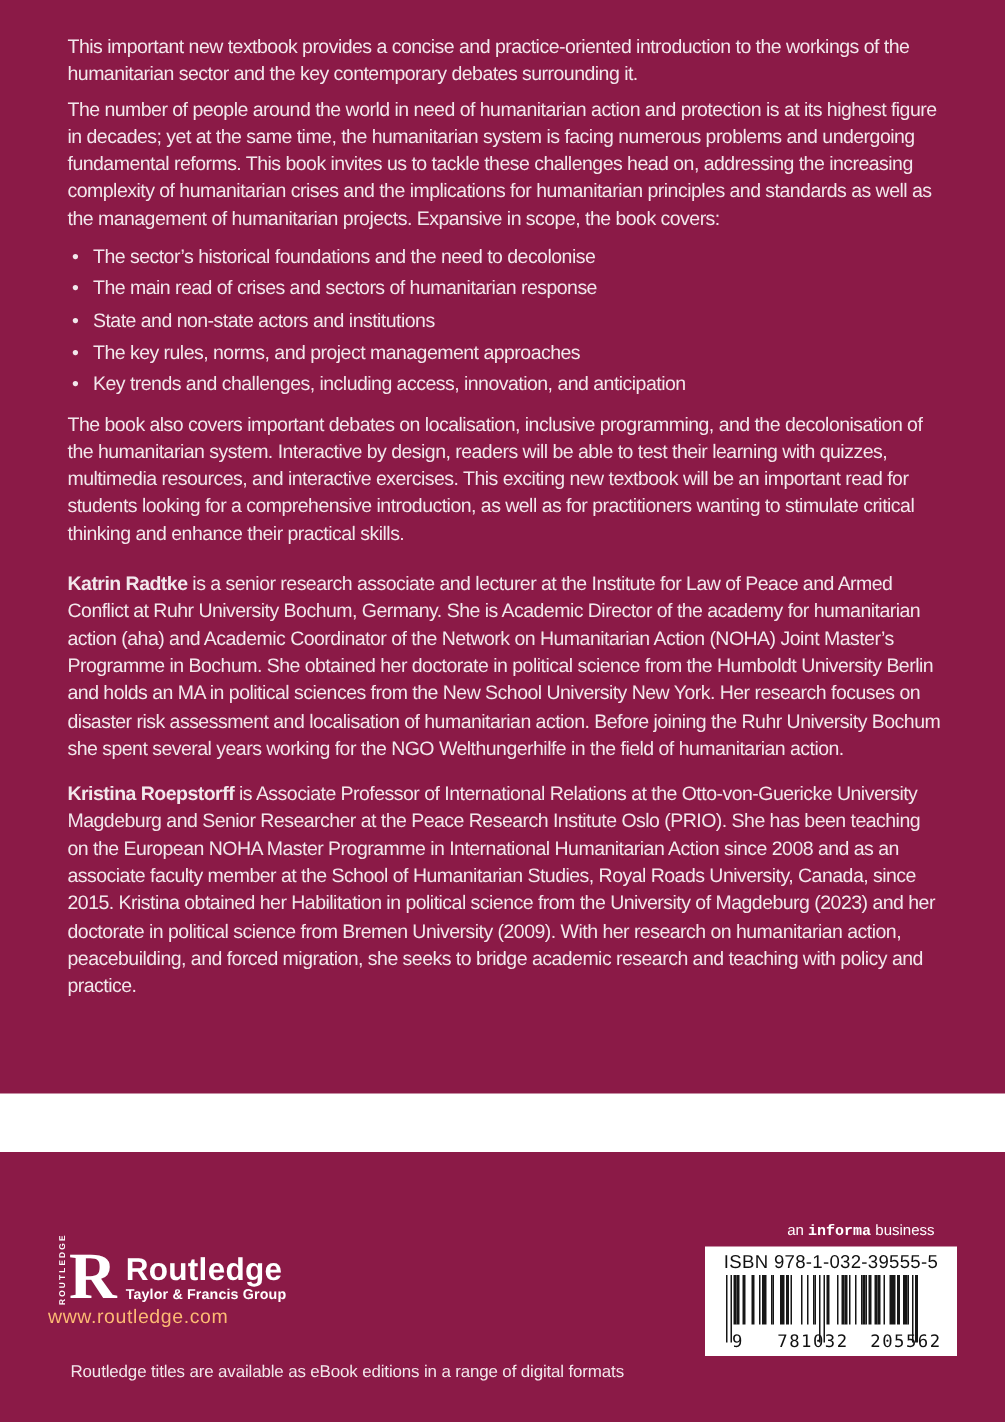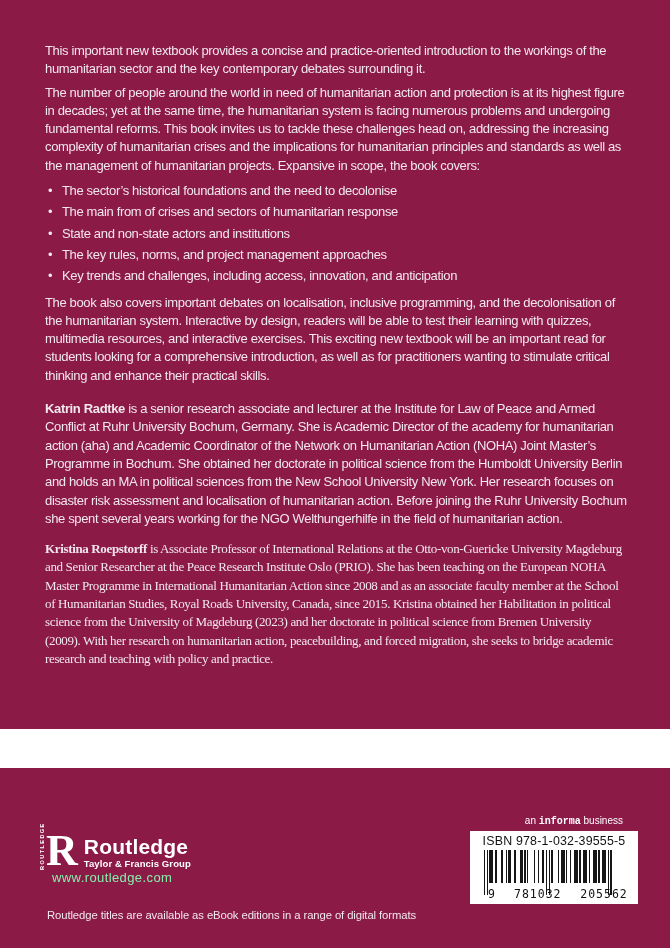--- a/index.html
+++ b/index.html
@@ -4,27 +4,27 @@
 <style>
   html,body{margin:0;padding:0;}
   .page{
     position:relative;
     width:670px;height:948px;
     background:var(--background,#8B1A47);
     font-family:"Liberation Sans",sans-serif;
     overflow:hidden;
   }
   .content{
-    position:absolute;left:45px;top:42px;width:584px;
+    position:absolute;left:45px;top:22px;width:584px;
     color:var(--body_text,#F2E7EC);
     font-size:13px;line-height:18.3px;letter-spacing:-0.35px;
   }
   .content p{margin:0 0 5px;}
   .content .bio{margin-top:15px;}
-  .content .bio + .bio{margin-top:12px;font-family:Liberation Serif, serif;}
+  .content .bio + .bio{margin-top:12px;}
   .name{font-weight:bold;}
   ul.bullets{list-style:none;margin:7px 0 8px;padding:0;}
   ul.bullets li{position:relative;padding-left:17px;margin-bottom:3px;}
   ul.bullets li::before{content:"\2022";position:absolute;left:3px;top:0;}
   .band{
     position:absolute;left:0;top:729px;width:670px;height:39px;
     background:var(--band,#FFFFFF);
   }
   
   .logo{position:absolute;left:39px;top:832px;display:flex;align-items:flex-start;color:#fff;}
@@ -33,54 +33,54 @@
     font-size:5.6px;font-weight:bold;letter-spacing:1.4px;
     height:37px;text-align:center;color:#fff;margin-top:1px;
   }
   .logo-r{
     font-family:"Liberation Serif",serif;font-weight:bold;
     font-size:44px;line-height:37px;color:#fff;margin-left:1px;
   }
   .logo-names{margin-left:6px;padding-top:4px;}
   .logo-name{font-size:21px;font-weight:600;line-height:21px;letter-spacing:0.2px;}
   .logo-tagline{font-size:9.5px;font-weight:600;margin-top:1px;letter-spacing:0.1px;text-align:center;}
-  .website{position:absolute;left:52px;top:870px;font-size:13px;color:#86efac;letter-spacing:0.4px;}
+  .website{position:absolute;left:32px;top:870px;font-size:13px;color:#fdba74;letter-spacing:0.4px;}
   .ebook{position:absolute;left:47px;top:893px;font-size:11.3px;color:var(--body_text,#F2E7EC);letter-spacing:-0.1px;margin-top:16px;}
   .informa{position:absolute;right:47px;top:815px;font-size:10px;color:#fff;}
   .informa .brand{font-weight:bold;font-family:Liberation Mono, monospace;}
   
   .barcode-box{
     position:absolute;left:470px;top:831px;width:168px;height:73px;
     background:var(--barcode_bg,#FFFFFF);color:var(--barcode_text,#111111);
   }
   .isbn{font-size:12.4px;text-align:center;margin-top:3px;letter-spacing:0.2px;white-space:nowrap;}
   .bars{display:flex;position:relative;margin:2px 0 0 14px;height:52px;}
   .bar{width:1.35px;flex:none;height:33px;}
   .bar.on{background:#161616;}
   .bar.guard{height:45px;}
   .bc-digit{
     position:absolute;bottom:1px;
     font-family:"DejaVu Sans Mono",monospace;
     font-size:11.5px;color:var(--barcode_text,#111111);
   }
   .bc-d9{left:4px;}
-  .bc-dl{left:30px;width:56px;text-align:left;letter-spacing:1px;}
+  .bc-dl{left:30px;width:56px;text-align:center;letter-spacing:1px;}
   .bc-dr{left:92px;width:56px;text-align:center;letter-spacing:1px;}
 </style>
 </head>
 <body>
 
 <div class="page">
 
   <div class="content">
     <p>This important new textbook provides a concise and practice-oriented introduction to the workings of the humanitarian sector and the key contemporary debates surrounding it.</p>
     <p>The number of people around the world in need of humanitarian action and protection is at its highest figure in decades; yet at the same time, the humanitarian system is facing numerous problems and undergoing fundamental reforms. This book invites us to tackle these challenges head on, addressing the increasing complexity of humanitarian crises and the implications for humanitarian principles and standards as well as the management of humanitarian projects. Expansive in scope, the book covers:</p>
     <ul class="bullets" id="bullets">
         <li>The sector’s historical foundations and the need to decolonise</li>
-        <li>The main from of crises and sectors of humanitarian response</li>
+        <li>The main read of crises and sectors of humanitarian response</li>
         <li>State and non-state actors and institutions</li>
         <li>The key rules, norms, and project management approaches</li>
         <li>Key trends and challenges, including access, innovation, and anticipation</li>
       </ul>
     <p>The book also covers important debates on localisation, inclusive programming, and the decolonisation of the humanitarian system. Interactive by design, readers will be able to test their learning with quizzes, multimedia resources, and interactive exercises. This exciting new textbook will be an important read for students looking for a comprehensive introduction, as well as for practitioners wanting to stimulate critical thinking and enhance their practical skills.</p>
     <p class="bio"><span class="name">Katrin Radtke</span><span> is a senior research associate and lecturer at the Institute for Law of Peace and Armed Conflict at Ruhr University Bochum, Germany. She is Academic Director of the academy for humanitarian action (aha) and Academic Coordinator of the Network on Humanitarian Action (NOHA) Joint Master’s Programme in Bochum. She obtained her doctorate in political science from the Humboldt University Berlin and holds an MA in political sciences from the New School University New York. Her research focuses on disaster risk assessment and localisation of humanitarian action. Before joining the Ruhr University Bochum she spent several years working for the NGO Welthungerhilfe in the field of humanitarian action.</span></p>
     <p class="bio"><span class="name">Kristina Roepstorff</span><span> is Associate Professor of International Relations at the Otto-von-Guericke University Magdeburg and Senior Researcher at the Peace Research Institute Oslo (PRIO). She has been teaching on the European NOHA Master Programme in International Humanitarian Action since 2008 and as an associate faculty member at the School of Humanitarian Studies, Royal Roads University, Canada, since 2015. Kristina obtained her Habilitation in political science from the University of Magdeburg (2023) and her doctorate in political science from Bremen University (2009). With her research on humanitarian action, peacebuilding, and forced migration, she seeks to bridge academic research and teaching with policy and practice.</span></p>
   </div>
 
   <div class="band"></div>

